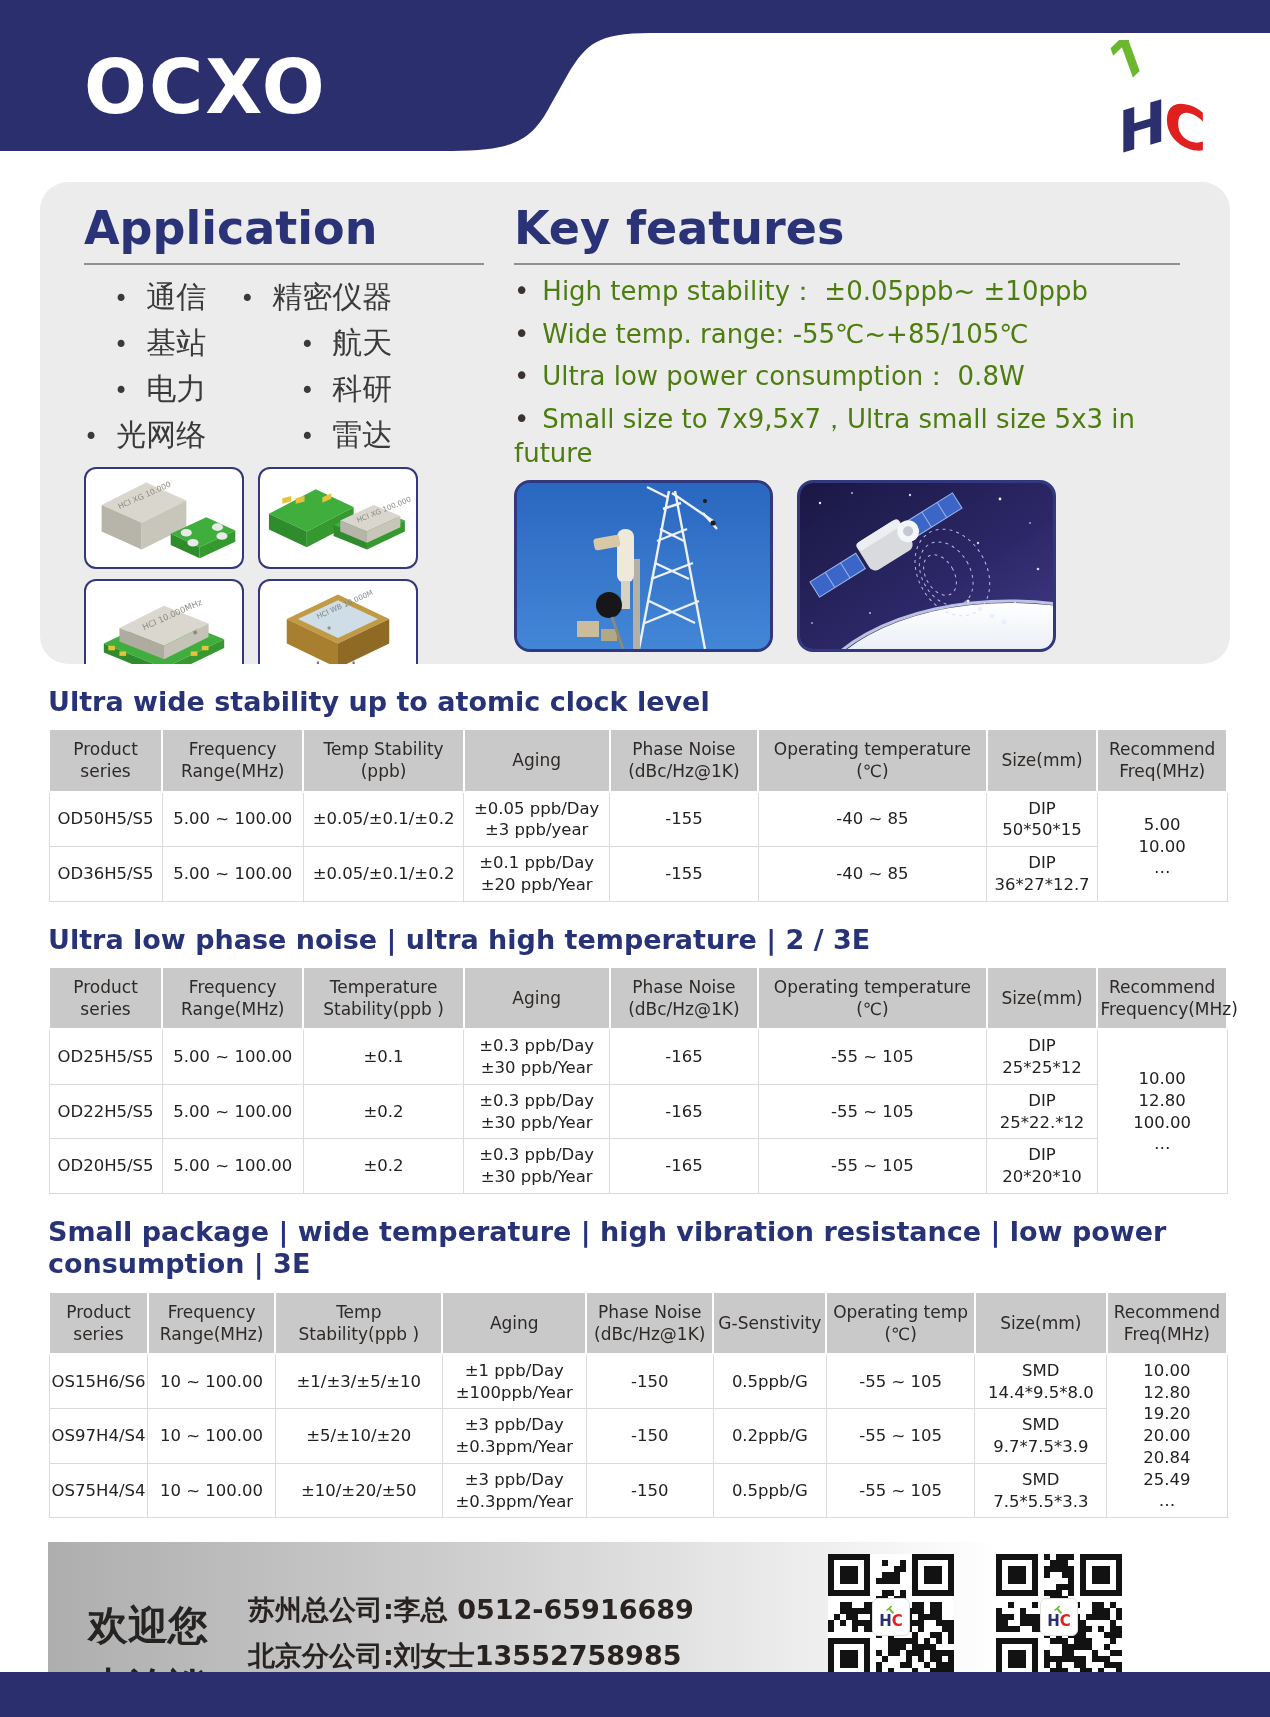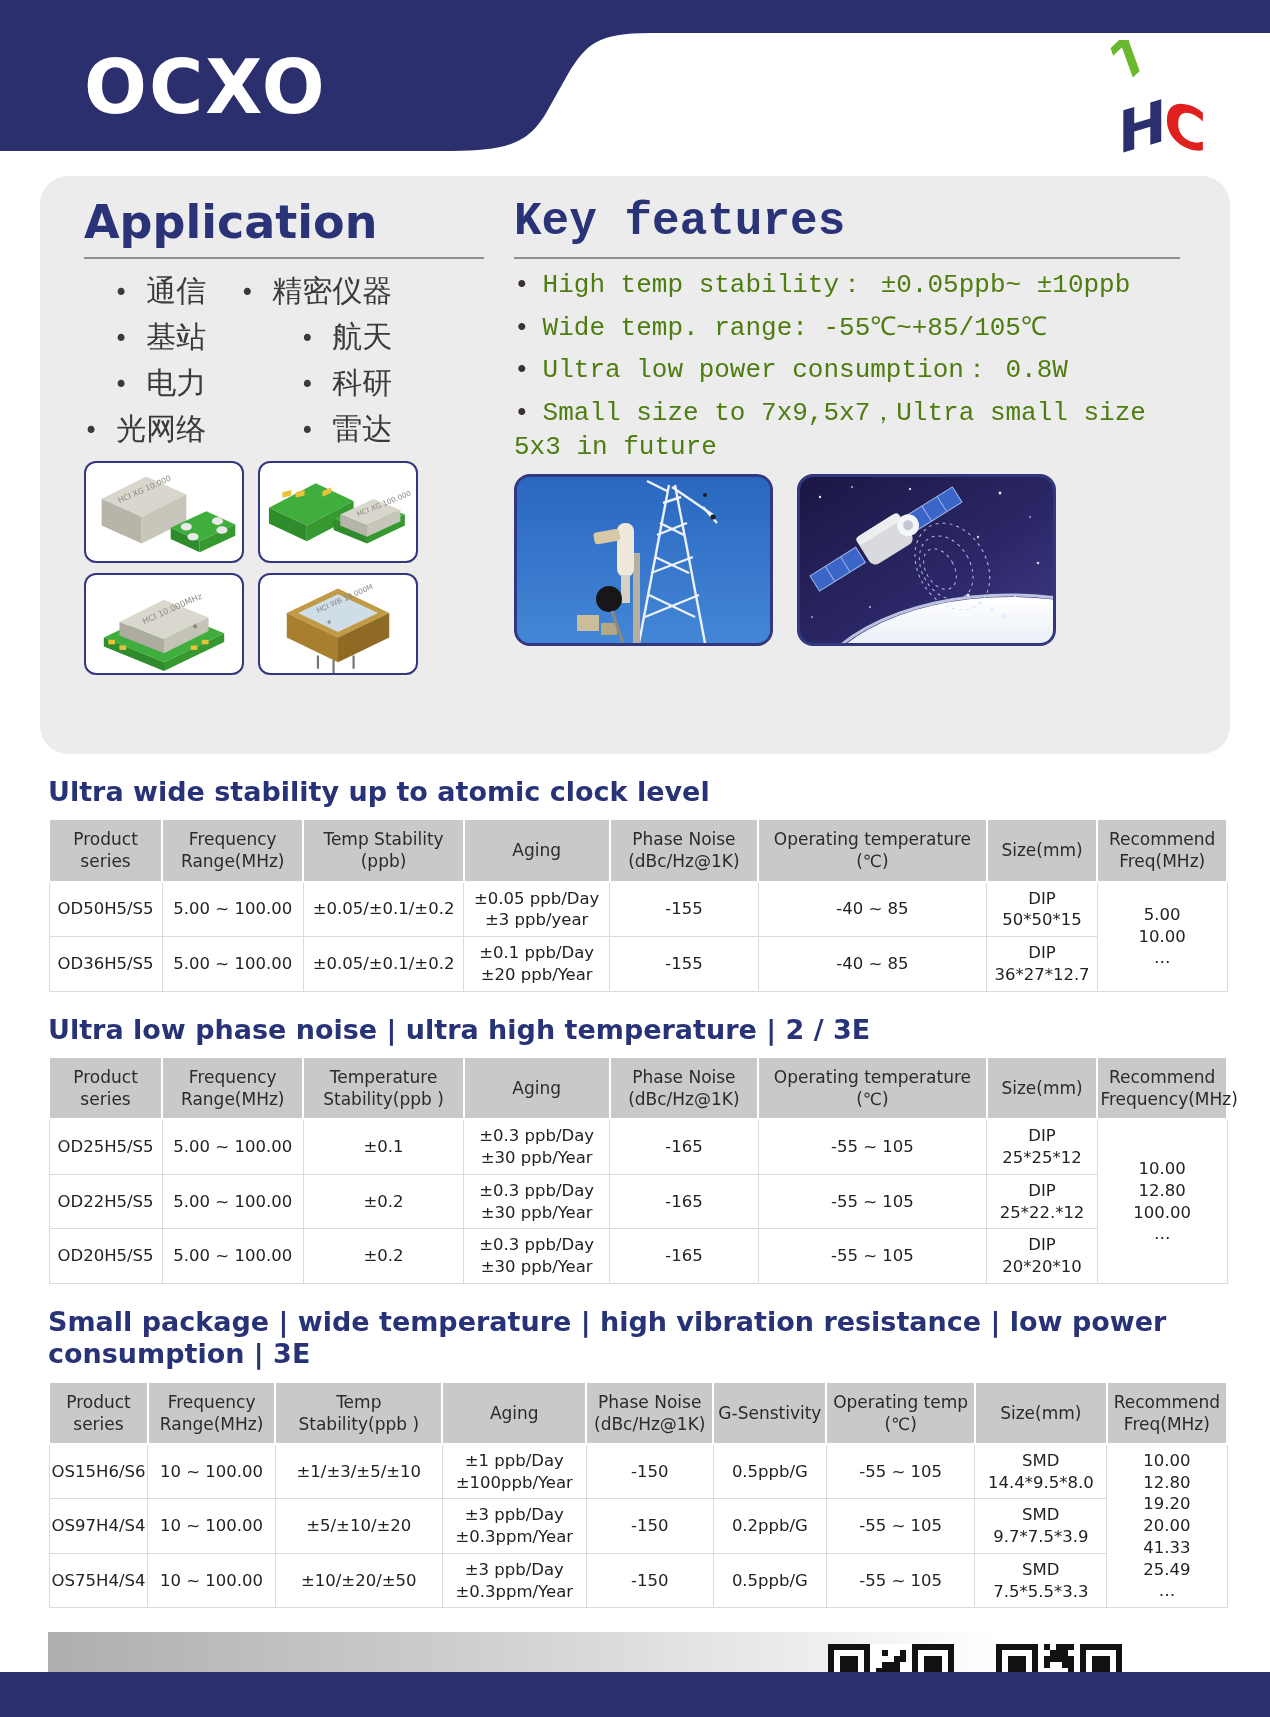--- a/index.html
+++ b/index.html
@@ -4,24 +4,24 @@
 <style>
   html,body{margin:0;padding:0;background:#fff;}
   .page{position:relative;width:1270px;height:1717px;background:#fff;overflow:hidden;
         font-family:"DejaVu Sans","Liberation Sans",sans-serif;color:#2c2926;}
   
   .header{position:relative;height:170px;}
   .header-bg{position:absolute;inset:0;width:100%;height:100%;}
   .header-title{position:absolute;left:84px;top:44px;font-size:74px;font-weight:bold;color:#fff;letter-spacing:2px;}
   .brand{position:absolute;right:56px;top:40px;width:120px;height:122px;}
   
-  .panel{margin:6px 40px 0;height:578px;background:#ececec;border-radius:28px;
+  .panel{margin:12px 40px 0;height:482px;background:#ececec;border-radius:28px;
          padding:16px 50px 0 44px;box-sizing:border-box;display:flex;gap:30px;overflow:hidden;}
   .col-left{width:400px;flex:none;}
-  .col-right{flex:1;font-family:Liberation Mono, monospace;}
+  .col-right{flex:1;}
   .big-heading{font-size:46px;font-weight:bold;color:#2a3377;margin:4px 0 0;line-height:1.15;}
   .rule{border-bottom:2px solid #8f8f8f;margin:8px 0 10px;}
   ul.plain{list-style:none;margin:0;padding:0;}
   .app-grid{display:flex;gap:34px;}
   .app-grid li{font-size:30px;color:#3a3a3a;line-height:44px;white-space:nowrap;text-align:right;}
   .app-grid li::before{content:"•";margin-right:18px;color:#3a3a3a;font-size:24px;}
   .kf-list li{font-size:26px;color:#4d7c0f;margin:9px 0;line-height:1.3;}
   .kf-list li::before{content:"•";margin-right:13px;color:#39322f;}
   .product-grid{margin-top:8px;display:grid;grid-template-columns:160px 160px;gap:10px 14px;}
   .pbox{width:160px;height:102px;background:#fff;border:2px solid #33377d;border-radius:12px;
@@ -425,21 +425,21 @@
               <td>±1 ppb/Day<br>±100ppb/Year</td>
               <td>-150</td>
               <td>0.5ppb/G</td>
               <td>-55 ~ 105</td>
               <td>SMD<br>14.4*9.5*8.0</td>
               <td rowspan="3">
                 <div>10.00</div>
                 <div>12.80</div>
                 <div>19.20</div>
                 <div>20.00</div>
-                <div>41.33</div>
+                <div>20.84</div>
                 <div>25.49</div>
                 <div>…</div>
               </td>
             </tr>
             <tr>
               <td>OS97H4/S4</td>
               <td>10 ~ 100.00</td>
               <td>±5/±10/±20</td>
               <td>±3 ppb/Day<br>±0.3ppm/Year</td>
               <td>-150</td>

